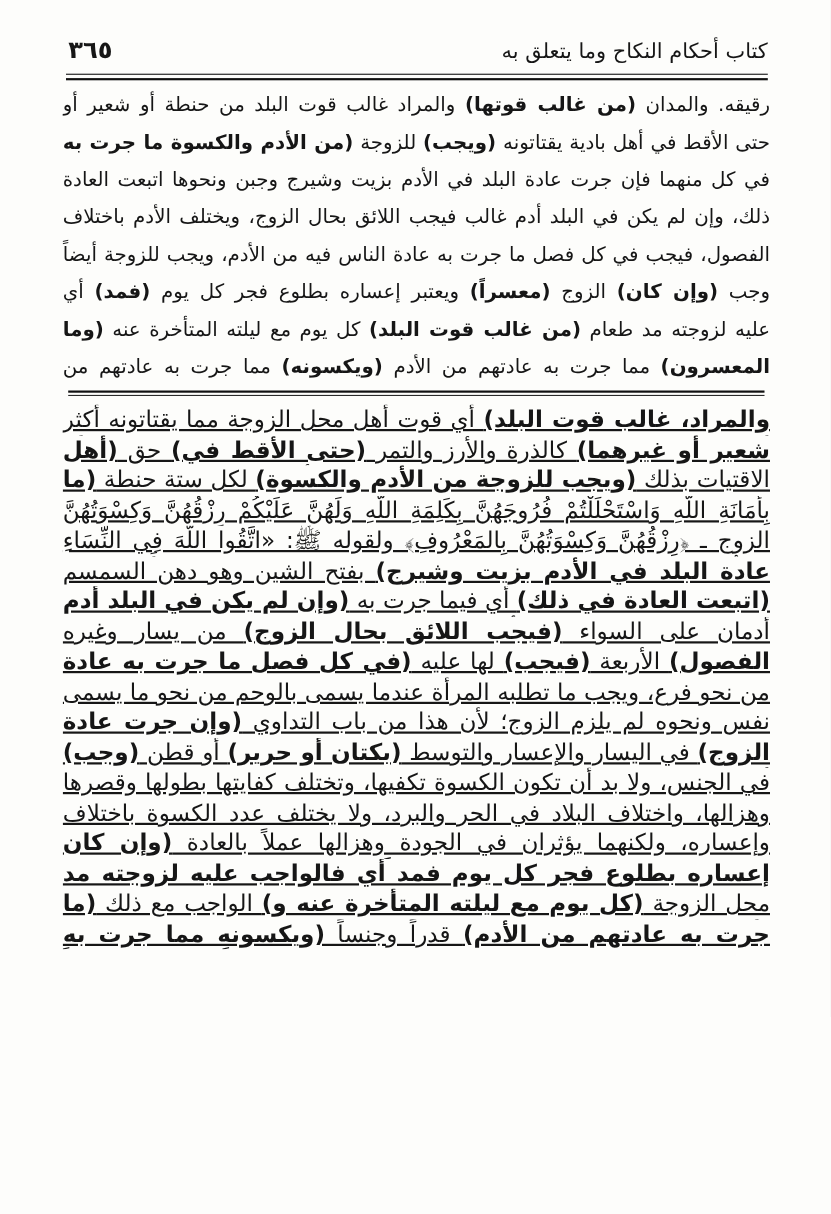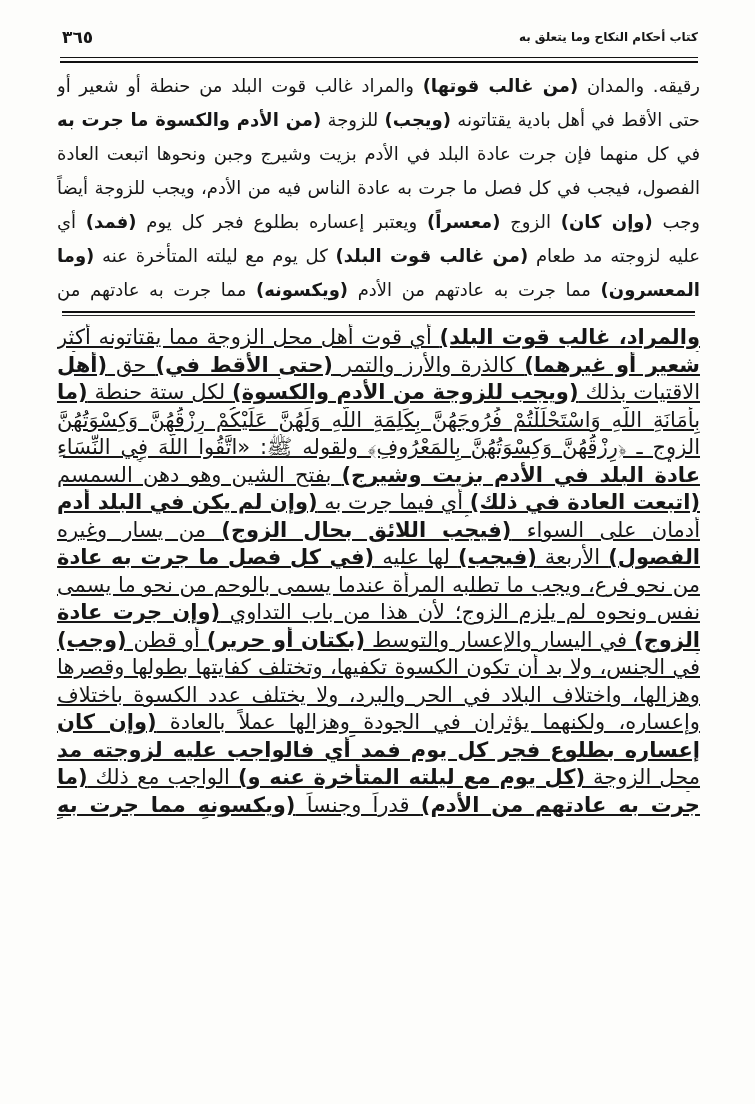--- a/index.html
+++ b/index.html
@@ -15,27 +15,28 @@
     overflow: hidden;
     box-sizing: border-box;
   }
   .header {
     display: flex;
     justify-content: space-between;
     align-items: flex-end;
     padding: 25px 57px 0 62px;
   }
   .header-title {
-    font-weight: bold;
-    font-size: 12px;
+    font-weight: normal;
+    font-size: 19px;
     line-height: 24px;
+    margin-top: 10px;
   }
   .page-number {
     font-weight: bold;
-    font-size: 17px;
+    font-size: 22px;
     line-height: 24px;
     letter-spacing: 3px;
   }
   .rule-double {
     margin: 8px 57px 0 60px;
     height: 3px;
     border-top: 1.5px solid #141414;
     border-bottom: 2.5px solid #101010;
   }
   .rule-sep {
@@ -77,20 +78,21 @@
     <div class="header-title">كتاب أحكام النكاح وما يتعلق به</div>
     <div class="page-number">٣٦٥</div>
   </div>
 
   <div class="rule-double"></div>
 
   <div class="matn">
       <div class="tline"><span>رقيقه. والمدان </span><span class="b">(من غالب قوتها)</span><span> والمراد غالب قوت البلد من حنطة أو شعير أو غيرهما</span></div>
       <div class="tline"><span>حتى الأقط في أهل بادية يقتاتونه </span><span class="b">(ويجب)</span><span> للزوجة </span><span class="b">(من الأدم والكسوة ما جرت به العادة)</span></div>
       <div class="tline"><span>في كل منهما فإن جرت عادة البلد في الأدم بزيت وشيرج وجبن ونحوها اتبعت العادة في</span></div>
+      <div class="tline"><span>ذلك، وإن لم يكن في البلد أدم غالب فيجب اللائق بحال الزوج، ويختلف الأدم باختلاف</span></div>
       <div class="tline"><span>الفصول، فيجب في كل فصل ما جرت به عادة الناس فيه من الأدم، ويجب للزوجة أيضاً</span></div>
       <div class="tline"><span>وجب </span><span class="b">(وإن كان)</span><span> الزوج </span><span class="b">(معسراً)</span><span> ويعتبر إعساره بطلوع فجر كل يوم </span><span class="b">(فمد)</span><span> أي فالواجب</span></div>
       <div class="tline"><span>عليه لزوجته مد طعام </span><span class="b">(من غالب قوت البلد)</span><span> كل يوم مع ليلته المتأخرة عنه </span><span class="b">(وما يأتدم به</span></div>
       <div class="tline"><span class="b">المعسرون)</span><span> مما جرت به عادتهم من الأدم </span><span class="b">(ويكسونه)</span><span> مما جرت به عادتهم من الكسوة </span></div>
     </div>
 
   <div class="rule-sep"></div>
 
   <div class="sharh">
       <div class="tline"><span class="b">والمراد، غالب قوت البلد)</span><span> أي قوت أهل محل الزوجة مما يقتاتونه أكثر أيام السنة </span><span class="b">(من حنطة أو</span></div>

